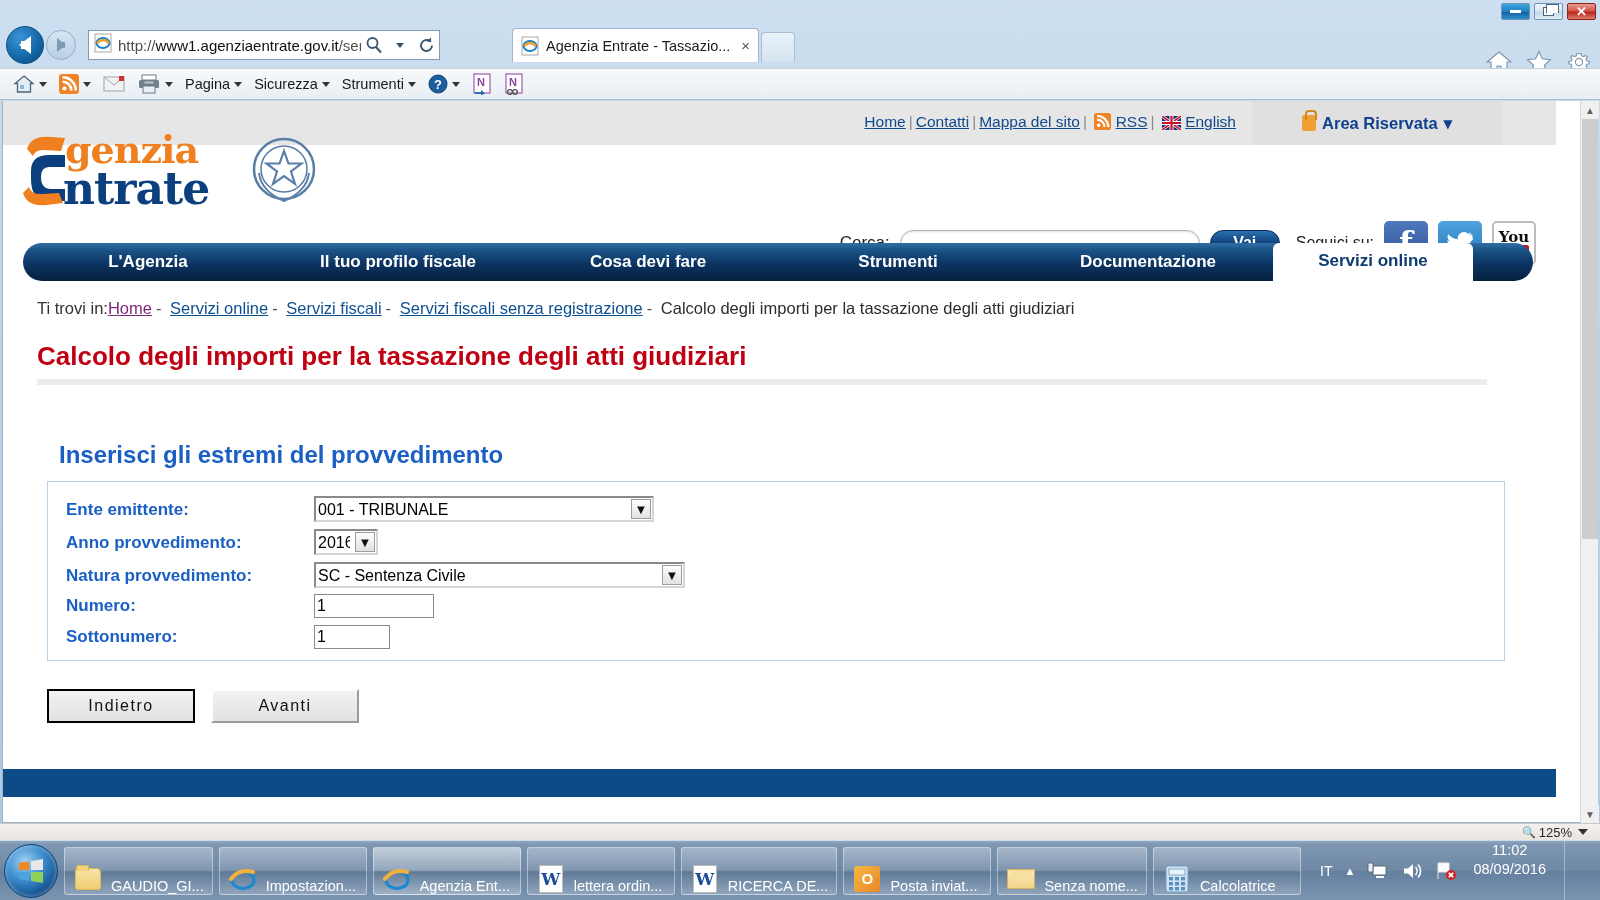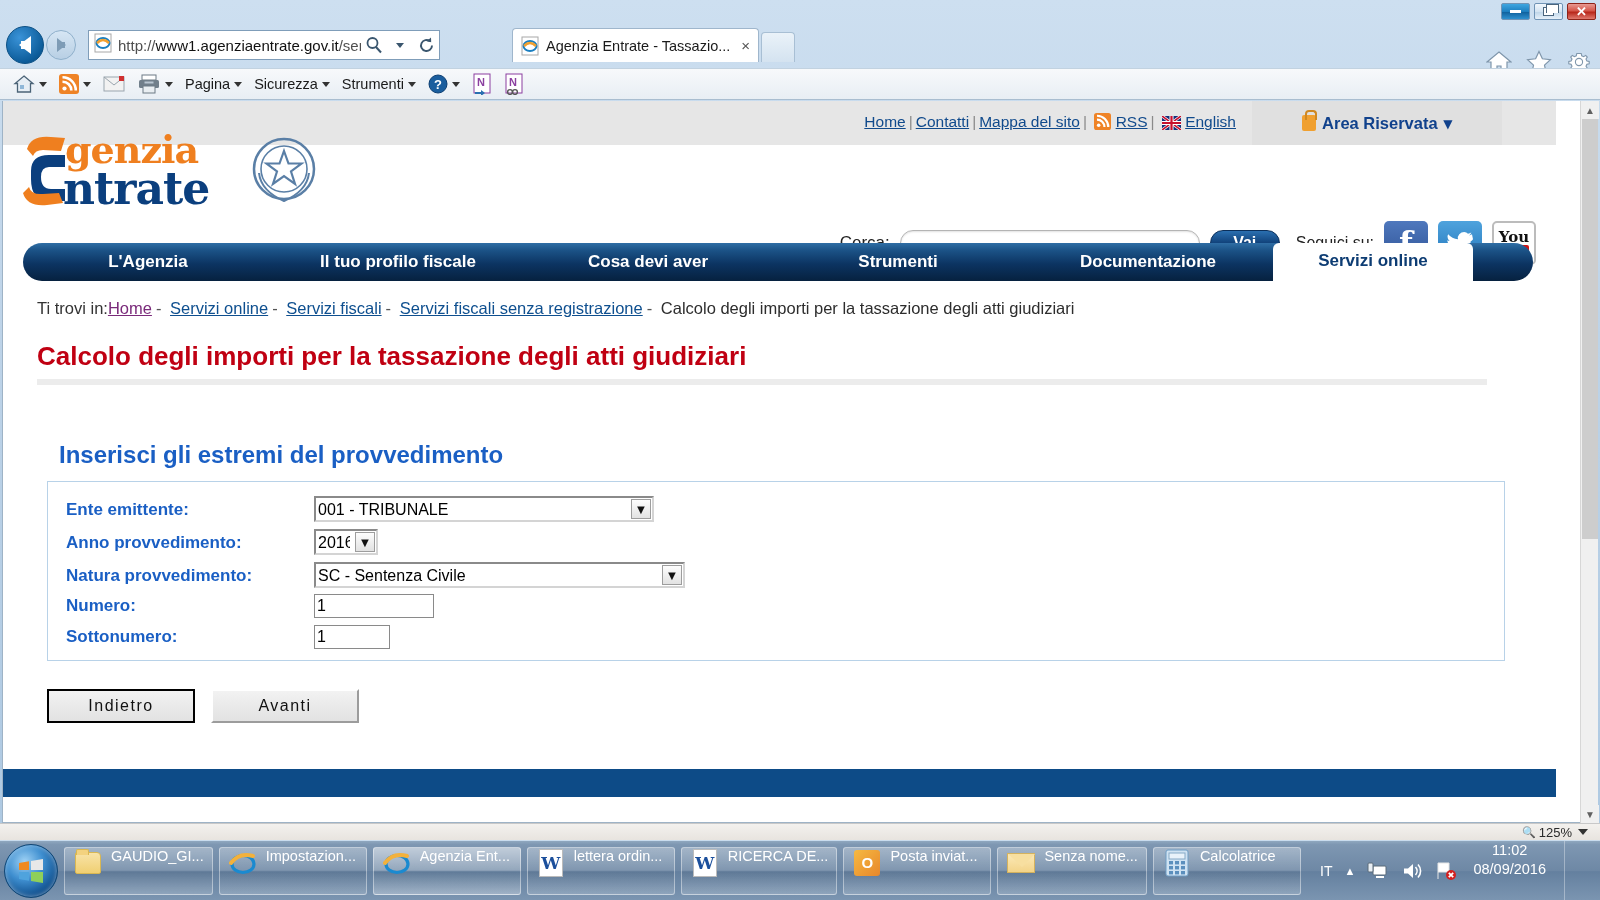--- a/index.html
+++ b/index.html
@@ -223,21 +223,21 @@
     width: 54px; height: 54px; margin-left: 4px; border-radius:50%;
     background: radial-gradient(circle at 38% 32%, #9fd2f5 0%, #3f8fd0 38%, #11518f 72%, #0a3a6b 100%);
     border:1px solid #0f4675; display:flex;align-items:center;justify-content:center;
     box-shadow: 0 0 5px rgba(255,255,255,.5) inset;
   }
   .orb-inner { width: 28px; height:28px; position:relative; }
   .tbtask {
     height: 48px; min-width: 148px; margin-left: 6px; border-radius:3px;
     background: linear-gradient(to bottom, rgba(255,255,255,.30) 0%, rgba(255,255,255,.12) 48%, rgba(0,0,0,.05) 52%, rgba(255,255,255,.18) 100%);
     border:1px solid rgba(255,255,255,.42);
-    display:flex; align-items:flex-start; gap:8px; padding: 0 8px;
+    display:flex; align-items:flex-end; gap:8px; padding: 0 8px;
   }
   .tbtask.active { background: linear-gradient(to bottom, rgba(255,255,255,.52) 0%, rgba(255,255,255,.26) 48%, rgba(0,0,0,.04) 52%, rgba(255,255,255,.3) 100%); }
   .tbtask .tlabel { font-size:14.5px; color:#fff; white-space:nowrap; overflow:hidden; }
   .tbicon { width: 30px; height:30px; flex: 0 0 30px; display:flex;align-items:center;justify-content:center;}
 
   #tray { margin-left:auto; display:flex; gap:12px; padding-right: 22px; }
   #tray .tr-it { color:#fff; font-size:14px; display:flex; align-items:center; }
   #clock { color:#fff; font-size:14.5px; text-align:center; line-height:1.35; margin-left:4px;}
   #showdesk { width: 14px; height:60px; margin-left:6px; border-left:1px solid rgba(255,255,255,.35); }
 
@@ -470,21 +470,21 @@
           <div class="social soc-yt">
             <span class="yt-you">You</span>
             <span class="yt-tube">Tube</span>
           </div>
         </div>
       </div>
 
       <div id="mainnav">
         <div class="navitem">L'Agenzia</div>
         <div class="navitem">Il tuo profilo fiscale</div>
-        <div class="navitem">Cosa devi aver</div>
+        <div class="navitem">Cosa devi fare</div>
         <div class="navitem">Strumenti</div>
         <div class="navitem">Documentazione</div>
         <div class="navitem active">Servizi online</div>
       </div>
 
       <div id="breadcrumb">
         <span class="prefix">Ti trovi in:</span><a class="bc-home">Home</a><span class="bc-sep">-</span> <a class="bc-link">Servizi online</a><span class="bc-sep">-</span> <a class="bc-link">Servizi fiscali</a><span class="bc-sep">-</span> <a class="bc-link">Servizi fiscali senza registrazione</a><span class="bc-sep">-</span> <span class="bc-cur">Calcolo degli importi per la tassazione degli atti giudiziari</span>
       </div>
 
       <h1 id="pagetitle">Calcolo degli importi per la tassazione degli atti giudiziari</h1>

